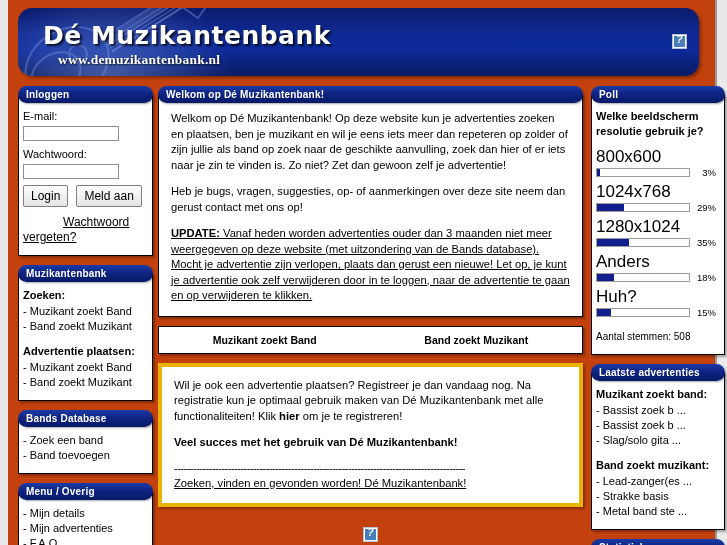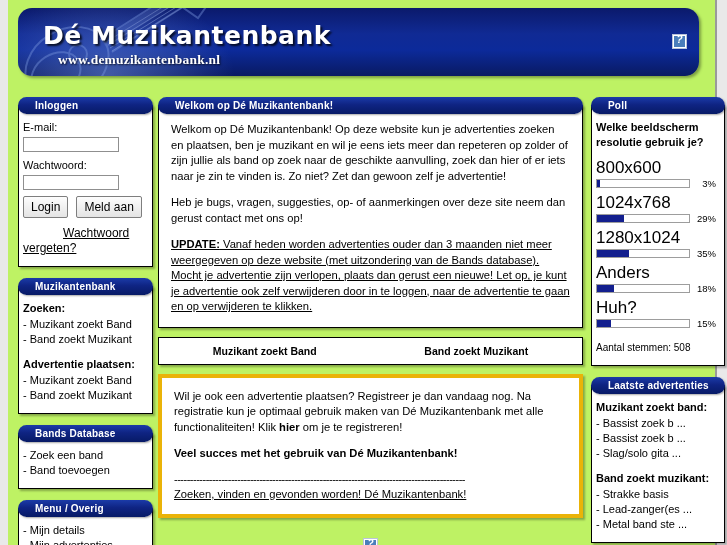--- a/index.html
+++ b/index.html
@@ -13,21 +13,21 @@
   #page {
     position: relative;
     width: 727px; height: 545px;
     background: #e9e9e9;
   }
   
   #doc {
     position: absolute;
     left: 8px; top: 0;
     width: 709px; height: 545px;
-    background: #bef264;
+    background: #c2410c;
     border-right: 2px solid #9a9a9a;
   }
   
   #banner {
     position: absolute;
     left: 10px; top: 8px;
     width: 681px; height: 68px;
     border-radius: 14px;
     background:
       radial-gradient(ellipse 180px 120px at 90px 66px, rgba(110,140,215,.55), rgba(110,140,215,0) 70%),
@@ -101,27 +101,26 @@
   .panel { position: relative; margin-bottom: 9px; }
   .panel-head {
     position: relative;
     height: 17px;
     border-radius: 9px;
     background: linear-gradient(180deg, #1b3ba8 0%, #0f2483 45%, #071a66 100%);
     color: #ffffff;
     font-size: 10px;
     font-weight: bold;
     line-height: 17px;
-    padding-left: 17px;
+    padding-left: 8px;
     letter-spacing: .2px;
     z-index: 2;
     box-shadow: 1px 1px 2px rgba(0,0,0,.35);
     white-space: nowrap;
     overflow: hidden;
-    margin-top: 11px;
   }
   .panel-body {
     position: relative;
     margin-top: -9px;
     padding: 14px 8px 10px 4px;
     border: 1px solid #000000;
     background: #ffffff;
     box-shadow: 2px 2px 2px rgba(0,0,0,.3);
     font-size: 11px;
     color: #000000;
@@ -370,22 +369,22 @@
 
         <div class="panel">
           <div class="panel-head">Laatste advertenties</div>
           <div class="panel-body">
             <div class="grp-title">Muzikant zoekt band:</div>
             <a class="lnk" href="#">- Bassist zoek b ...</a>
             <a class="lnk" href="#">- Bassist zoek b ...</a>
             <a class="lnk" href="#">- Slag/solo gita ...</a>
             <div class="gap"></div>
             <div class="grp-title">Band zoekt muzikant:</div>
+            <a class="lnk" href="#">- Lead-zanger(es ...</a>
             <a class="lnk" href="#">- Strakke basis</a>
-            <a class="lnk" href="#">- Lead-zanger(es ...</a>
             <a class="lnk" href="#">- Metal band ste ...</a>
           </div>
         </div>
 
         <div class="panel">
           <div class="panel-head">Statistieken</div>
 
         </div>
 
       </div>

